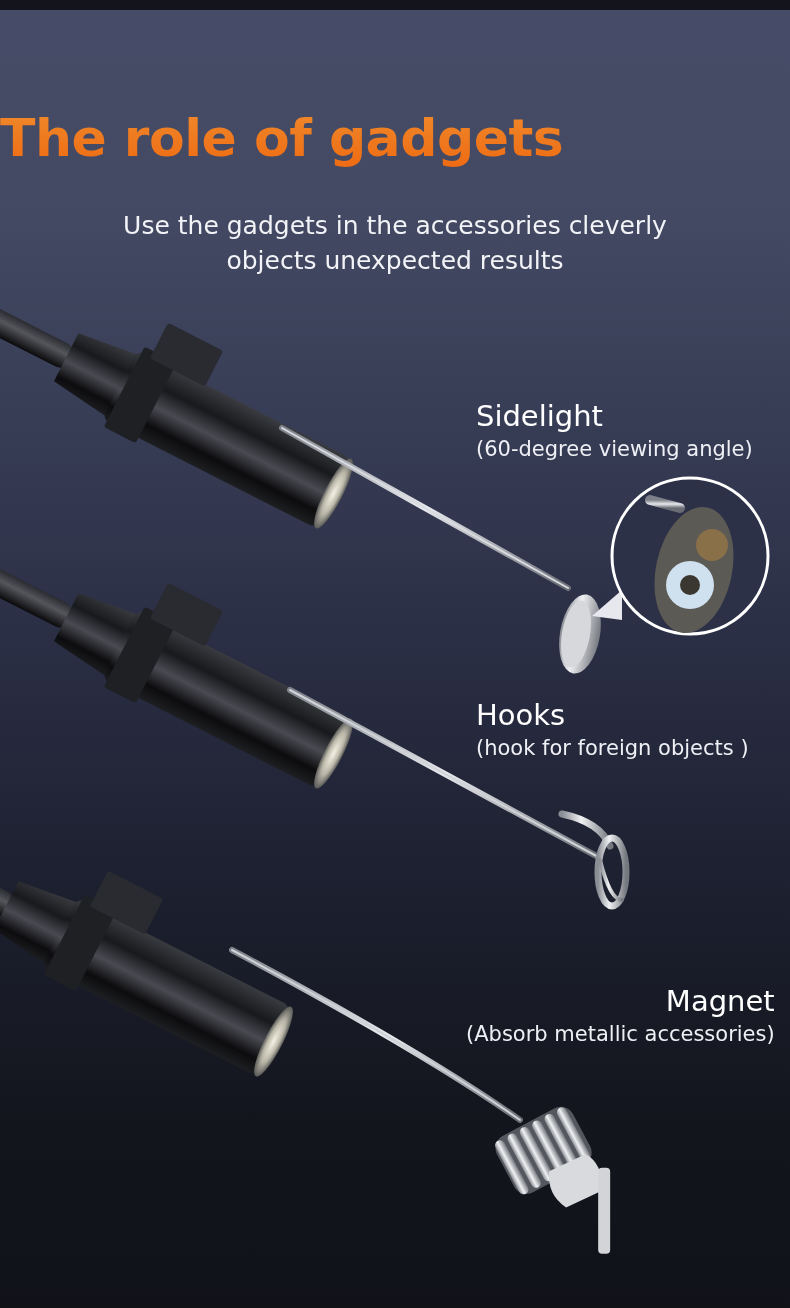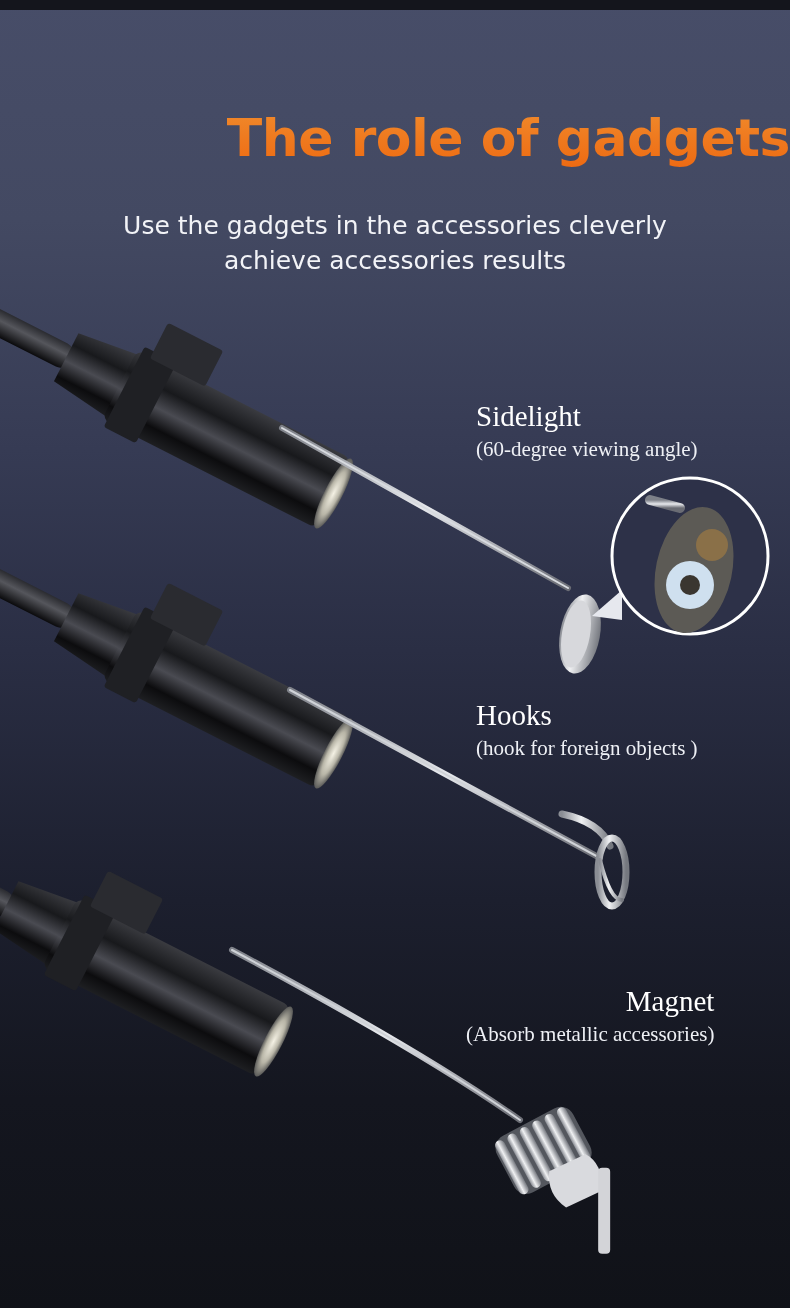--- a/index.html
+++ b/index.html
@@ -3,45 +3,45 @@
 <meta charset="utf-8">
 <style>
   html, body { margin:0; padding:0; }
   body { width:790px; height:1308px; overflow:hidden; font-family:"DejaVu Sans", sans-serif; }
   .page {
     position:relative; width:790px; height:1308px; overflow:hidden;
     background: linear-gradient(180deg, #474d68 0px, #434962 220px, #363b54 450px, #2a2e44 650px, #1c1f2e 900px, #14161f 1100px, #101218 1308px);
   }
   .top-band { position:absolute; left:0; top:0; width:790px; height:10px; background:#14151c; }
   .title {
-    position:absolute; left:0; top:108px; width:790px; text-align:right;
+    position:absolute; left:0; top:108px; width:790px; text-align:left;
     font-size:52px; font-weight:bold; letter-spacing:-0.5px;
     background: linear-gradient(180deg, #f08a2c 0%, #ee6a12 100%);
     -webkit-background-clip:text; background-clip:text; color:transparent;
     text-shadow: none;
   }
   .subtitle {
     position:absolute; left:0; top:208px; width:790px; text-align:center;
     color:#f2f3f7; font-size:25px; line-height:35px;
   }
-  .label { position:absolute; color:#ffffff;font-family:Liberation Serif, serif; }
+  .label { position:absolute; color:#ffffff; }
   .label .name { font-size:29px; font-weight:500; line-height:36px; }
   .label .desc { font-size:21px; line-height:30px; color:#eef0f5; }
   svg.art { position:absolute; left:0; top:0; }
 </style>
 </head>
 <body>
 
 <div class="page">
   <div class="top-band"></div>
 
   <div class="title">The role of gadgets</div>
   <div class="subtitle">
     <div>Use the gadgets in the accessories cleverly</div>
-    <div>achieve accessories results</div>
+    <div>objects unexpected results</div>
   </div>
 
   <svg class="art" width="790" height="1308" viewBox="0 0 790 1308">
     <defs>
       <linearGradient id="body" x1="0" y1="0" x2="0" y2="1">
         <stop offset="0" stop-color="#3a3b40"></stop>
         <stop offset="0.3" stop-color="#18191c"></stop>
         <stop offset="0.55" stop-color="#4a4b52"></stop>
         <stop offset="0.8" stop-color="#0c0c0e"></stop>
         <stop offset="1" stop-color="#1e1f22"></stop>

